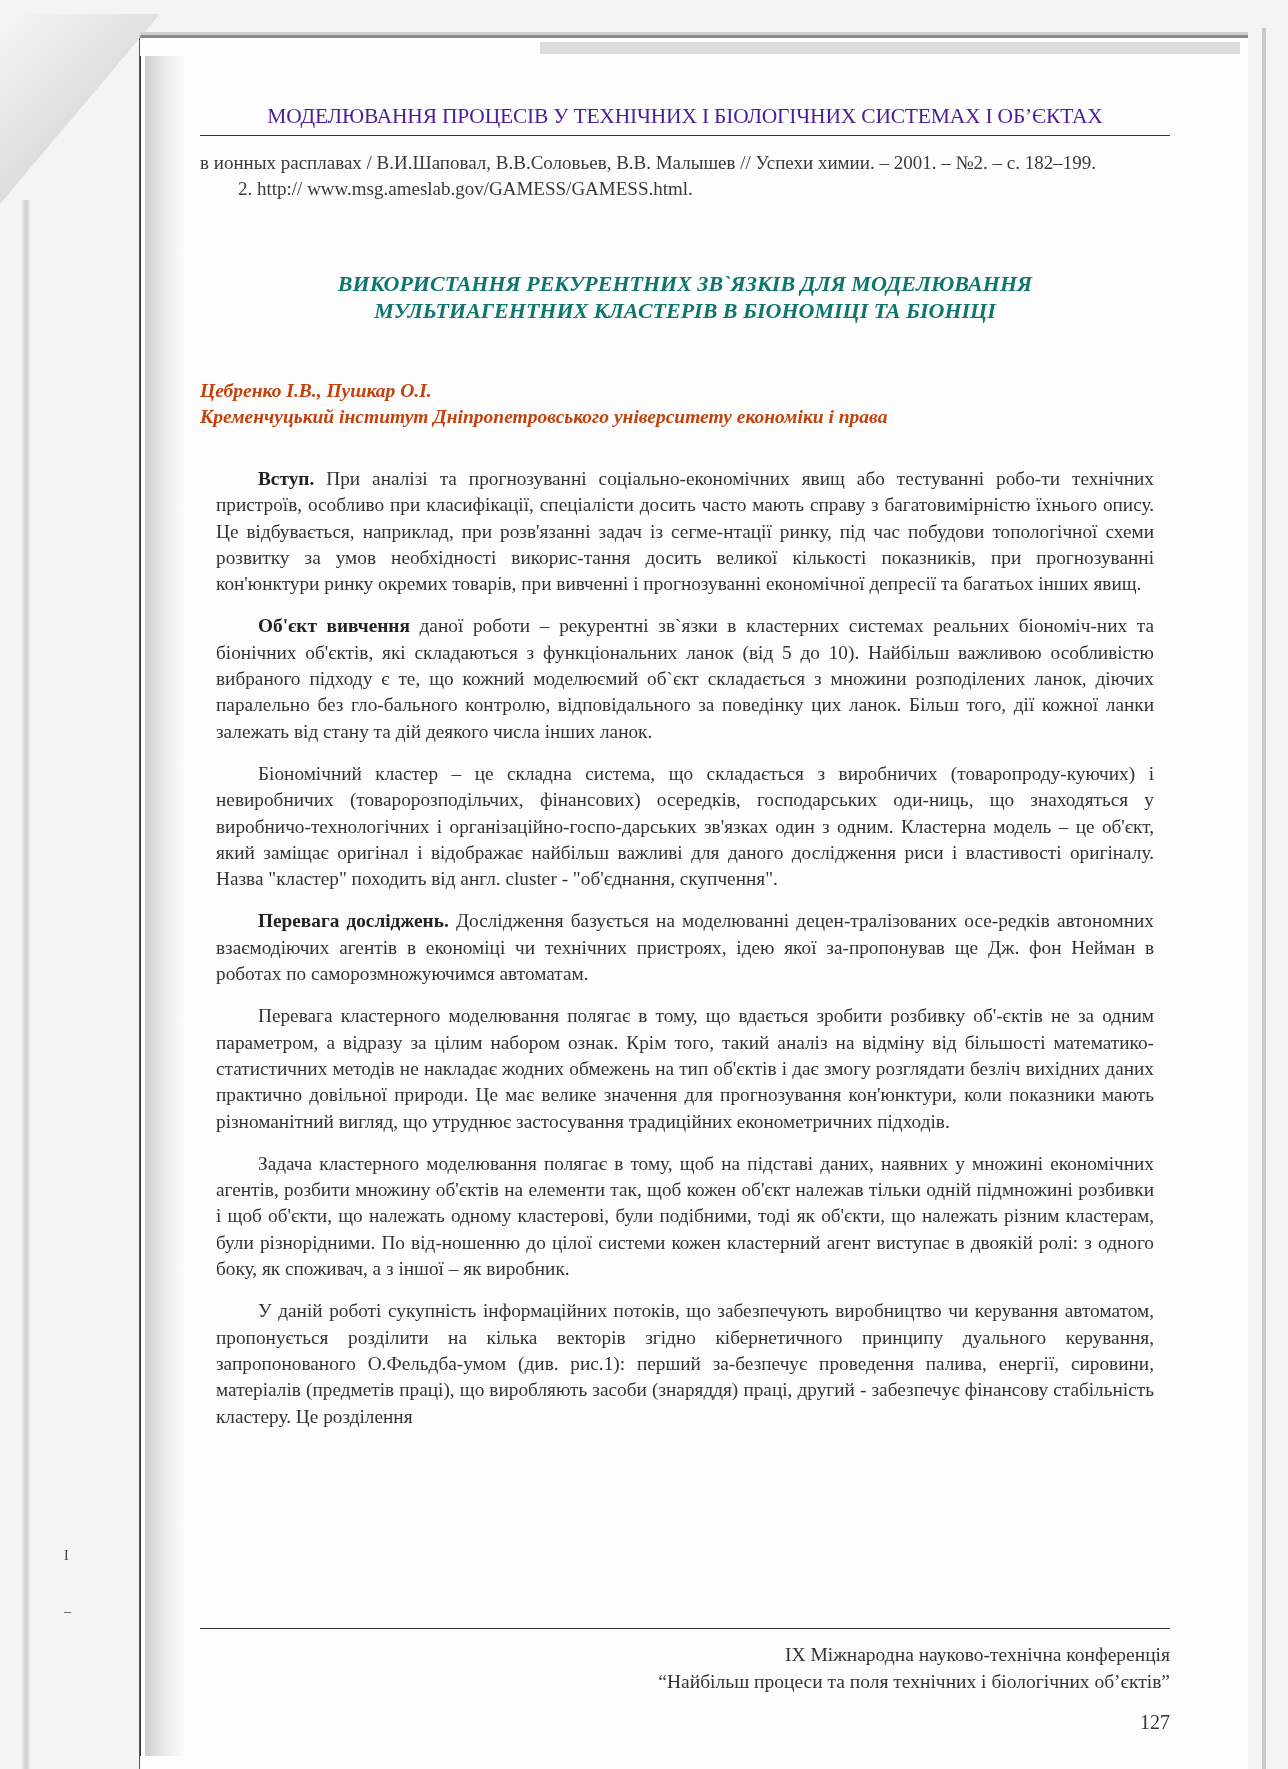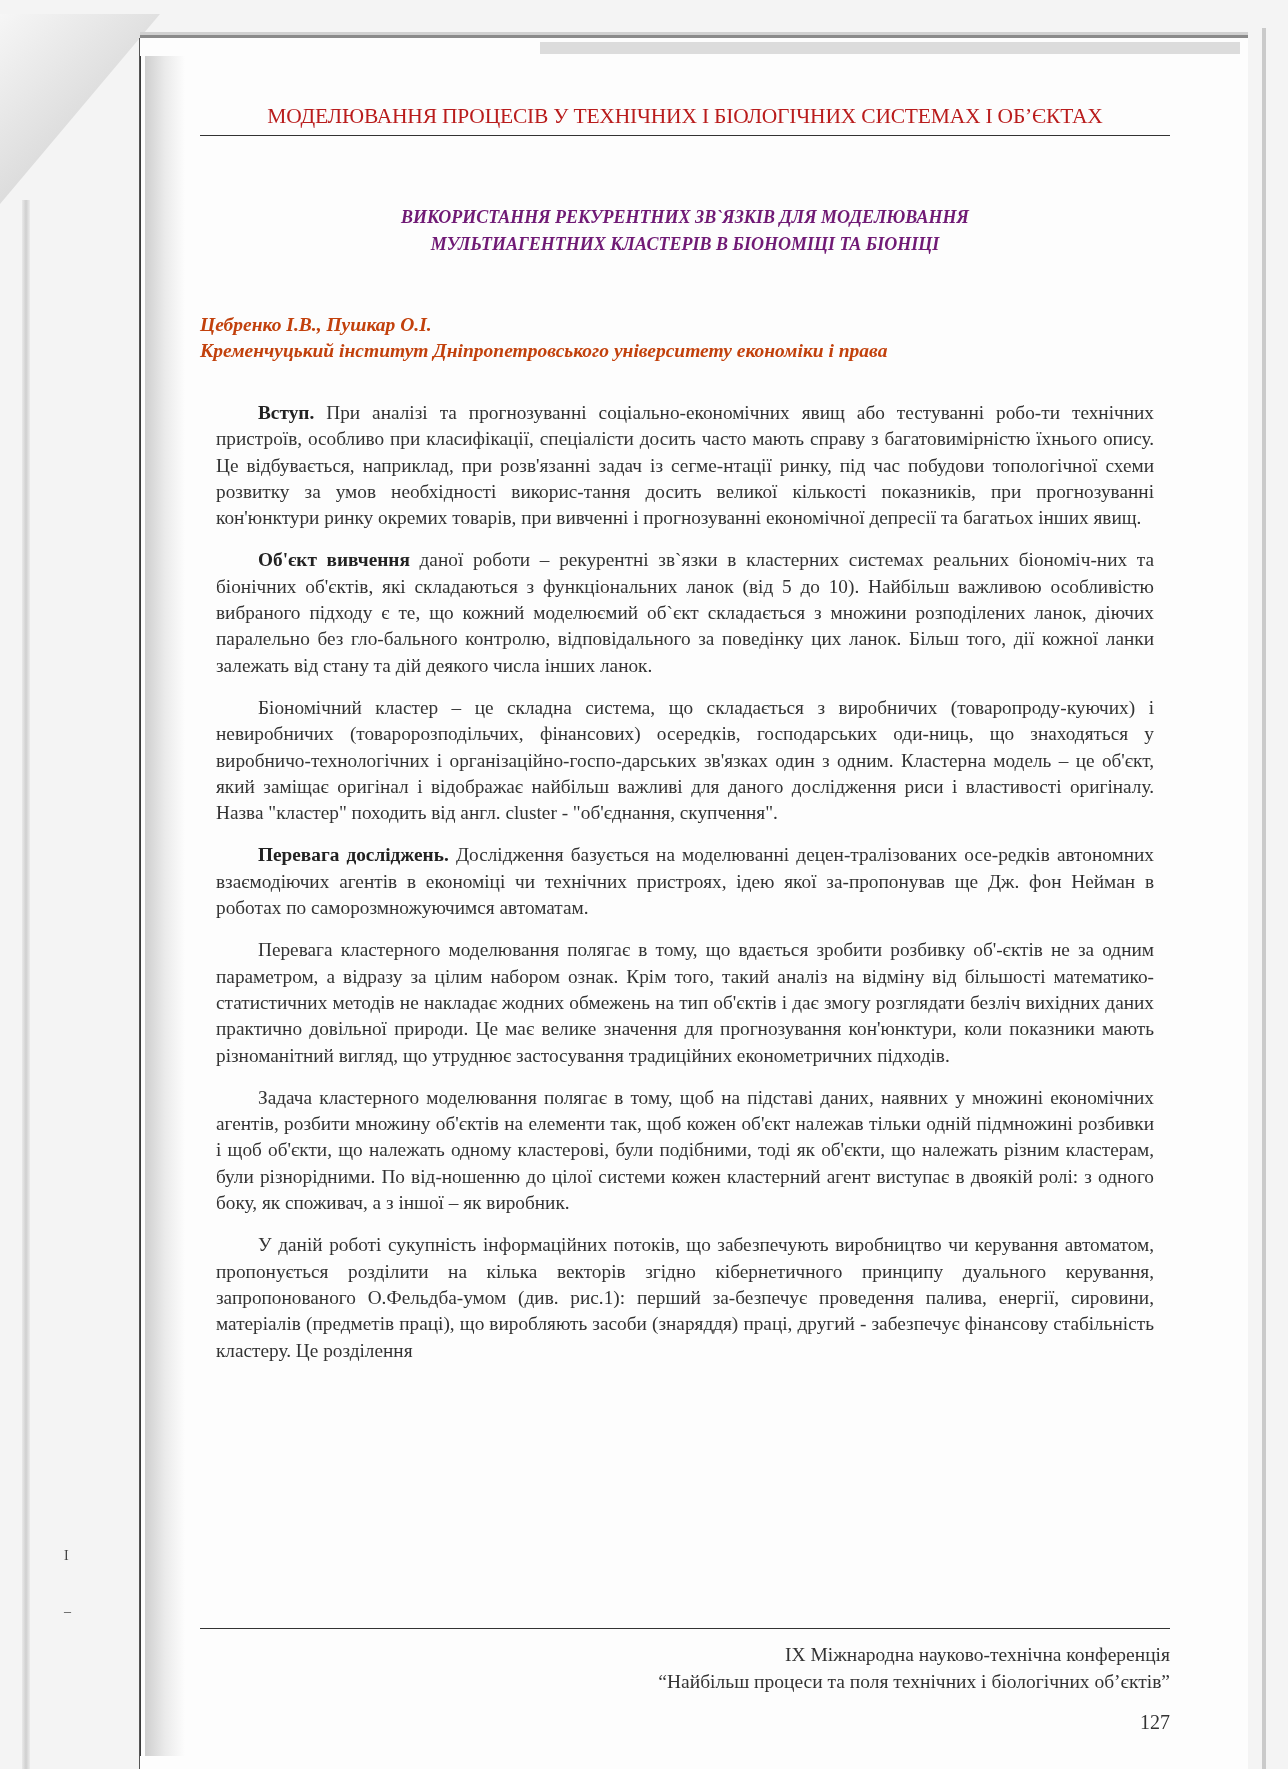--- a/index.html
+++ b/index.html
@@ -45,28 +45,28 @@
   }
   .margin-mark {
     position: absolute; color: #444; font-size: 14px;
   }
   .content {
     position: absolute; left: 200px; top: 92px; width: 970px;
   }
   .running-header {
     text-align: center; font-size: 21.5px; letter-spacing: -0.2px;
     padding-bottom: 6px; border-bottom: 1.5px solid #333;
-    margin: 12px 0 0 0; color: #b91c1c;
+    margin: 12px 0 0 0; color: #4c1d95;
   }
   .refs { margin-top: 14px; font-size: 19px; line-height: 26px; color: #3a3a3a; }
   .refs p { margin: 0; text-align: justify; }
   .refs .indent { text-indent: 38px; }
   .title {
     margin-top: 68px; text-align: center; font-style: italic; font-weight: bold;
-    font-size: 18px; line-height: 27px; color: #701a75;
+    font-size: 22px; line-height: 27px; color: #0f766e;
   }
   .authors {
     margin-top: 54px; font-style: italic; font-weight: bold; font-size: 19.5px; line-height: 26px; color: #c2410c;
   }
   .body-text { margin-top: 36px; font-size: 19.3px; line-height: 26.3px; color: #333; }
   .body-text p { margin: 16px; text-align: justify; text-indent: 42px; }
   .body-text b { color: #222; }
   .footer {
     position: absolute; left: 200px; top: 1628px; width: 970px;
     border-top: 1.5px solid #333; text-align: right; font-size: 19.5px; line-height: 27px; color: #333;
@@ -86,20 +86,24 @@
 <div class="right-edge"></div>
 <div class="binding-shadow"></div>
 <div class="binding-line"></div>
 
 <span class="margin-mark" style="left:64px; top:1548px;">I</span>
 <span class="margin-mark" style="left:64px; top:1604px;">–</span>
 
 <div class="content">
   <div class="running-header">МОДЕЛЮВАННЯ ПРОЦЕСІВ У ТЕХНІЧНИХ І БІОЛОГІЧНИХ СИСТЕМАХ І ОБ’ЄКТАХ</div>
 
+  <div class="refs">
+    <p>в ионных расплавах / В.И.Шаповал, В.В.Соловьев, В.В. Малышев // Успехи химии. – 2001. – №2. – с. 182–199.</p>
+    <p class="indent">2. http:// www.msg.ameslab.gov/GAMESS/GAMESS.html.</p>
+  </div>
 
   <div class="title">
     <div>ВИКОРИСТАННЯ РЕКУРЕНТНИХ ЗВ`ЯЗКІВ ДЛЯ МОДЕЛЮВАННЯ</div>
     <div>МУЛЬТИАГЕНТНИХ КЛАСТЕРІВ В БІОНОМІЦІ ТА БІОНІЦІ</div>
   </div>
 
   <div class="authors">
     <div>Цебренко І.В., Пушкар О.І.</div>
     <div>Кременчуцький інститут Дніпропетровського університету економіки і права</div>
   </div>

